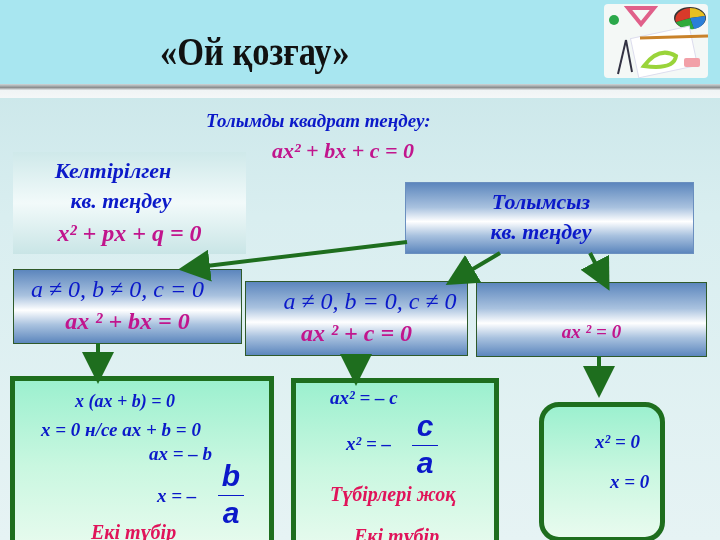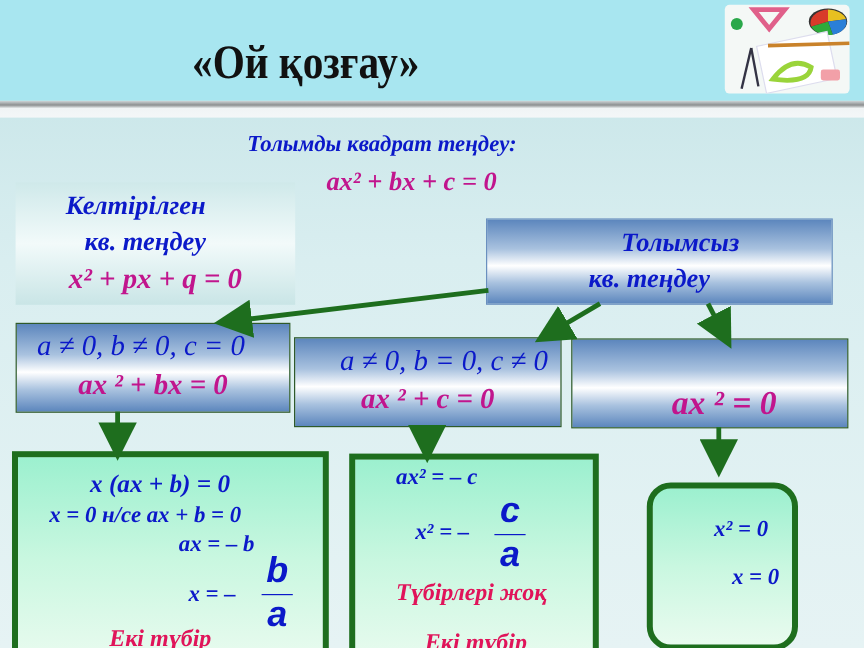--- a/index.html
+++ b/index.html
@@ -79,40 +79,40 @@
 <div class="box bold blue line" style="left:206px; top:110px; font-size:19px;">Толымды квадрат теңдеу:</div>
 <div class="box bold mag line" style="left:272px; top:138px; font-size:22px;">ax² + bx + c = 0</div>
 
 <div class="box softbox" style="left:13px; top:152px; width:233px; height:102px;">
   <div class="bold blue" style="position:absolute; left:0; width:200px; top:6px; font-size:22px;">Келтірілген</div>
   <div class="bold blue" style="position:absolute; left:8px; width:200px; top:36px; font-size:22px;">кв. теңдеу</div>
   <div class="bold mag" style="position:absolute; left:0; width:233px; top:68px; font-size:24px;">x² + px + q = 0</div>
 </div>
 
 <div class="box gradbox" style="left:405px; top:182px; width:287px; height:70px; border-color:#6a8fbf;">
-  <div class="bold blue" style="position:absolute; left:60px; width:150px; top:6px; font-size:22px;text-align:right;">Толымсыз</div>
+  <div class="bold blue" style="position:absolute; left:60px; width:150px; top:6px; font-size:22px;">Толымсыз</div>
   <div class="bold blue" style="position:absolute; left:60px; width:150px; top:36px; font-size:22px;">кв. теңдеу</div>
 </div>
 
 <div class="box gradbox" style="left:13px; top:269px; width:227px; height:73px;">
   <div class="blue" style="position:absolute; left:0; width:207px; top:6px; font-size:24px;">a ≠ 0, b ≠ 0, c = 0</div>
   <div class="bold mag" style="position:absolute; left:0; width:227px; top:38px; font-size:24px;">ax ² + bx = 0</div>
 </div>
 
 <div class="box gradbox" style="left:245px; top:281px; width:221px; height:73px;">
   <div class="blue" style="position:absolute; left:0; width:248px; top:6px; font-size:24px;">a ≠ 0, b = 0, c ≠ 0</div>
   <div class="bold mag" style="position:absolute; left:0; width:221px; top:38px; font-size:24px;">ax ² + c = 0</div>
 </div>
 
 <div class="box gradbox" style="left:476px; top:282px; width:229px; height:73px;">
-  <div class="bold mag" style="position:absolute; left:12px; width:229px; top:38px; font-size:28px;">ax ² = 0</div>
+  <div class="bold mag" style="position:absolute; left:0; width:229px; top:38px; font-size:19px;">ax ² = 0</div>
 </div>
 
 <div class="box greenbox" style="left:10px; top:376px; width:264px; height:180px;">
-  <div class="bold blue line" style="left:60px; top:10px; font-size:21px;">x (ax + b) = 0</div>
+  <div class="bold blue line" style="left:60px; top:10px; font-size:18px;">x (ax + b) = 0</div>
   <div class="bold blue line" style="left:26px; top:38px; font-size:19px;">x = 0 н/се ax + b = 0</div>
   <div class="bold blue line" style="left:134px; top:62px; font-size:19px;">ax = – b</div>
   <div class="bold blue line" style="left:142px; top:104px; font-size:19px;">x = –</div>
   <div class="frac blue" style="left:200px; top:80px; width:32px;">
     <div style="font-size:30px; line-height:30px;">b</div>
     <div class="bar" style="width:26px; margin-top:4px;"></div>
     <div style="font-size:30px; line-height:30px; margin-top:2px;">a</div>
   </div>
   <div class="bold red line" style="left:76px; top:140px; font-size:20px;">Екі түбір</div>
 </div>

